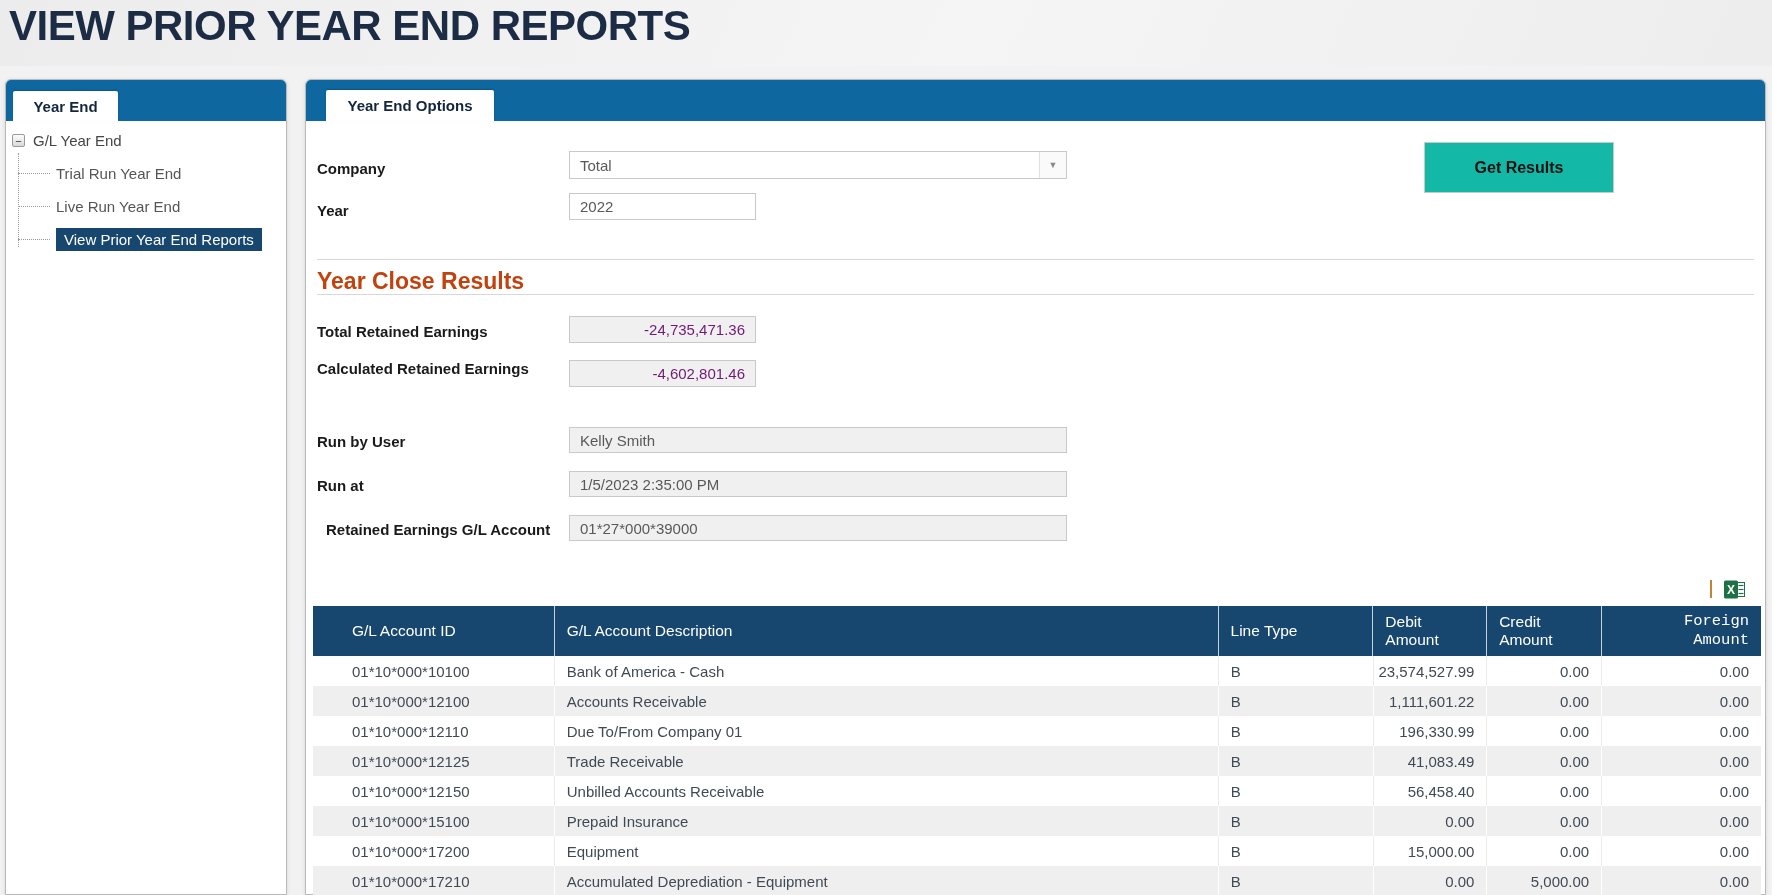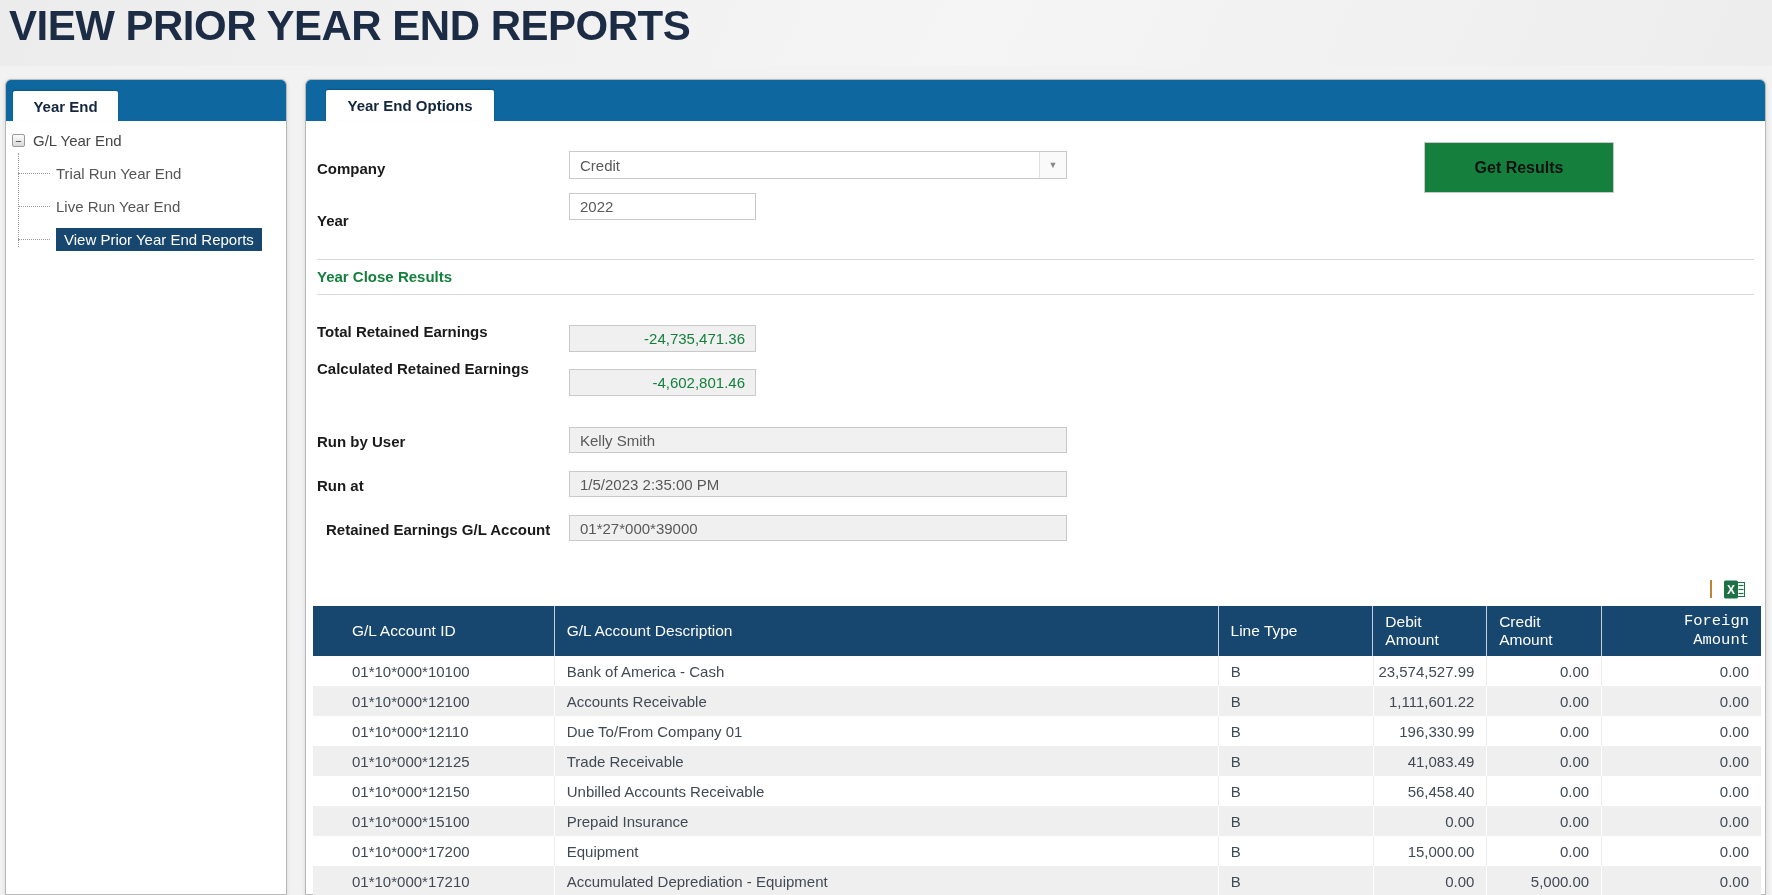--- a/index.html
+++ b/index.html
@@ -38,31 +38,31 @@
   .tree-item::before { content:""; position:absolute; left:12px; top:16px; width:32px;
     border-top:1px dotted #9a9a9a; }
   .tree-item.selected .lbl { background:#17466e; color:#fff; padding:3px 8px; }
 
   
   .content { position:absolute; inset:0; }
   .flabel { position:absolute; font-size:15px; font-weight:bold; color:#1a1a1a; }
   .field { position:absolute; font-size:15px; color:#595959; display:flex; align-items:center;
     border:1px solid #c9c9c9; background:#fff; padding:0 10px; }
   .field.ro { background:#f0f0f0; }
-  .field.num { justify-content:flex-end; color:#15803d;margin-top:9px; }
+  .field.num { justify-content:flex-end; color:#701a75; }
   .select { position:absolute; border:1px solid #c9c9c9; background:#fff; display:flex;
     align-items:center; font-size:15px; color:#595959; cursor:pointer; }
   .select .val { flex:1; padding:0 10px; }
   .select .arrow-box { width:27px; align-self:stretch; border-left:1px solid #e0e0e0;
     background:#fafafa; display:flex; align-items:center; justify-content:center;
     color:#8a8a8a; font-size:9px; }
-  .btn { position:absolute; background:#15803d; border:1px solid #c9c9c9; font-weight:bold;
+  .btn { position:absolute; background:#14b8a6; border:1px solid #c9c9c9; font-weight:bold;
     font-size:16px; color:#111; font-family:inherit; cursor:pointer; }
   .hr { position:absolute; left:11px; right:11px; height:1px; background:#d8d8d8; }
-  .section-title { position:absolute; left:11px; font-size:15px; font-weight:bold; color:#15803d; }
+  .section-title { position:absolute; left:11px; font-size:23px; font-weight:bold; color:#c2410c; }
 
   
   .grid-toolbar { position:absolute; left:7px; right:4px; top:492px; height:34px;
     display:flex; align-items:center; justify-content:flex-end; gap:12px; padding-right:16px; }
   .tb-sep { width:2px; height:18px; background:#c08435; }
   .excel-btn { width:21px; height:21px; cursor:pointer; display:flex; }
   .grid { position:absolute; left:7px; right:4px; top:526px; }
   .ghead { display:flex; background:#17466e; color:#fff; font-size:15.5px; height:50px; }
   .gh { display:flex; align-items:center; padding:0 12px; border-left:1px solid rgba(255,255,255,.75); }
   .gh:first-child { border-left:none; }
@@ -112,25 +112,25 @@
 <div class="panel main">
   <div class="panel-header">
     <div class="tab">
       <span>Year End Options</span>
     </div>
   </div>
   <div class="content">
 
     <div class="flabel" style="left:11px; top:80px;">Company</div>
     <div class="select" style="left:263px; top:71px; width:498px; height:28px;">
-      <span class="val">Credit</span>
+      <span class="val">Total</span>
       <span class="arrow-box">▼</span>
     </div>
 
-    <div class="flabel" style="left:11px; top:122px;margin-top:10px;">Year</div>
+    <div class="flabel" style="left:11px; top:122px;">Year</div>
     <div class="field" style="left:263px; top:113px; width:187px; height:27px;">2022</div>
 
     <button class="btn" style="left:1118px; top:62px; width:190px; height:51px;">Get Results</button>
 
     <div class="hr" style="top:179px;"></div>
     <div class="section-title" style="top:188px;">Year Close Results</div>
     <div class="hr" style="top:214px;"></div>
 
     <div class="flabel" style="left:11px; top:243px;">Total Retained Earnings</div>
     <div class="field ro num" style="left:263px; top:236px; width:187px; height:27px;">-24,735,471.36</div>

